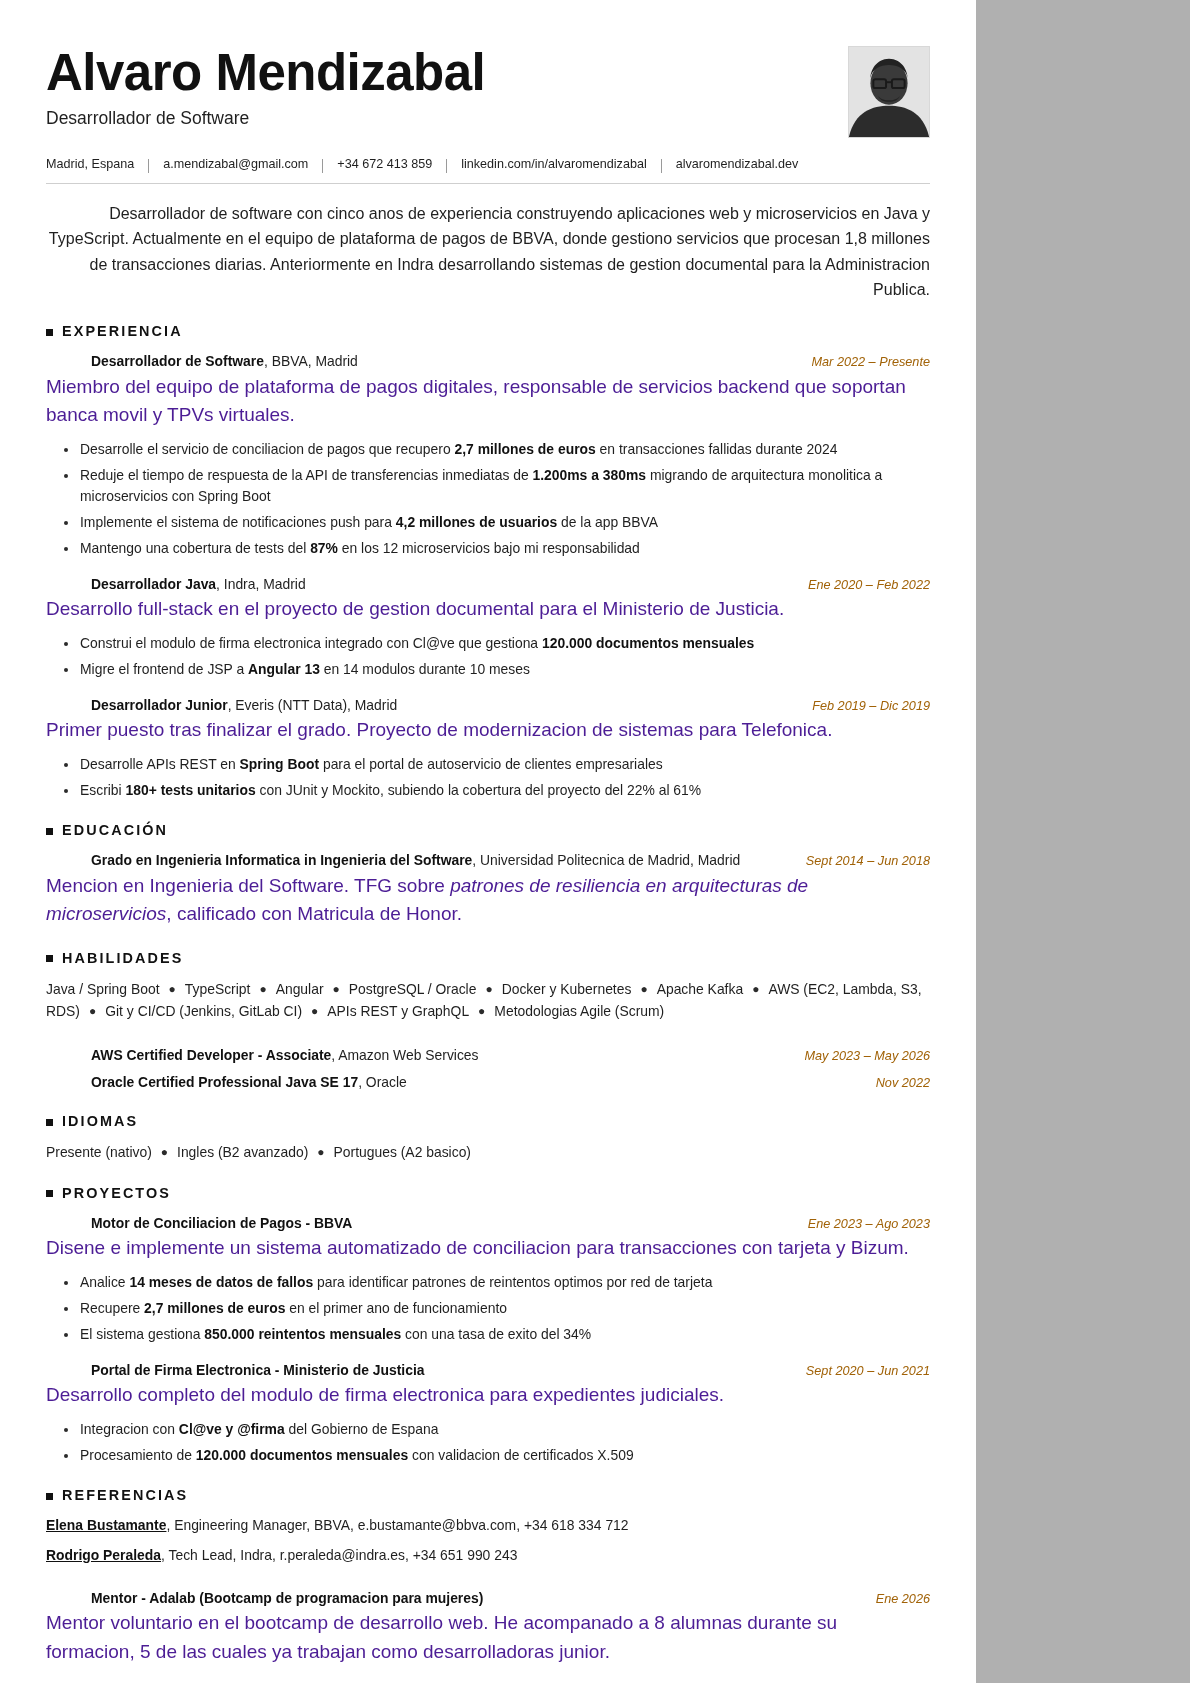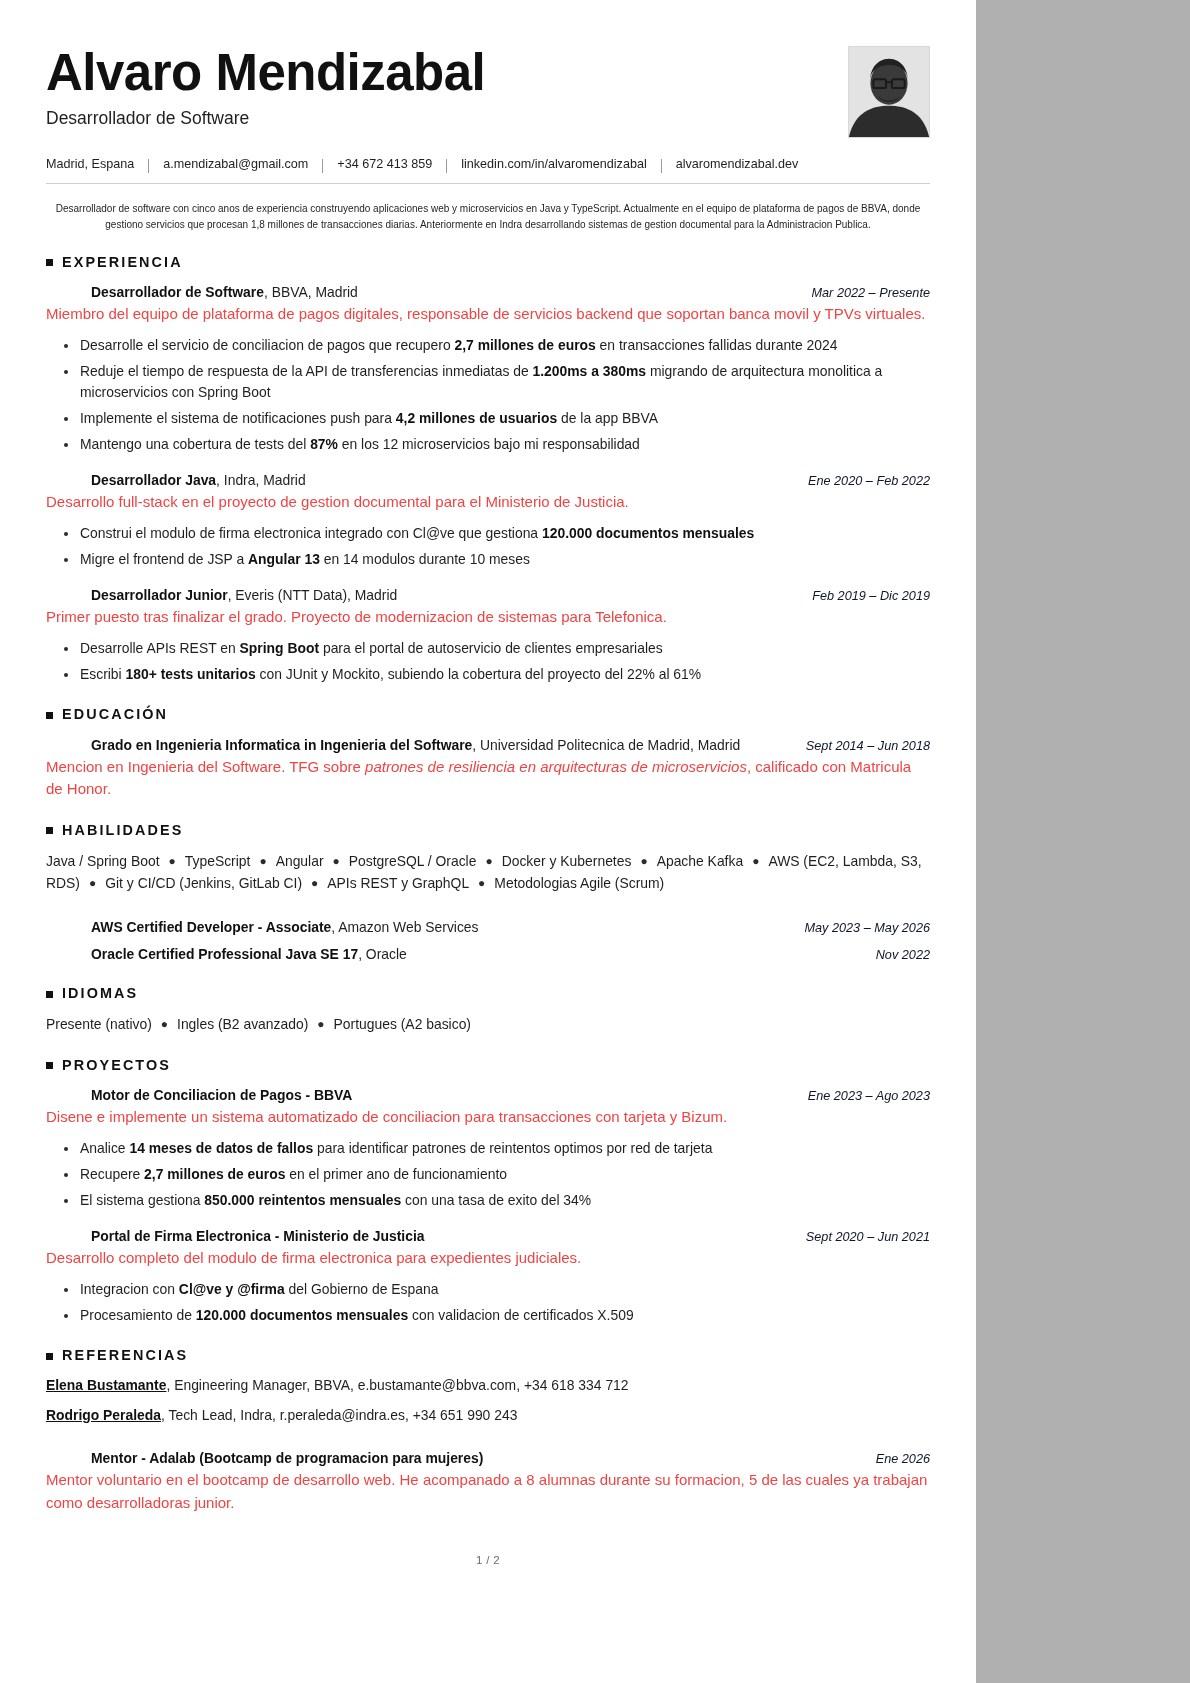--- a/index.html
+++ b/index.html
@@ -74,24 +74,24 @@
   .rule {
     border: none;
     border-top: 1px solid #cfcfcf;
     margin: 12px 0 0 0;
     height: 0;
   }
 
   
   .summary {
     margin-top: 17px;
-    font-size: 10px;
+    font-size: 16px;
     line-height: 1.58;
     color: #1f1f1f;
-    text-align: center;
+    text-align: right;
   }
 
   
   .section { margin-top: 22px; }
   .section-head {
     display: flex;
     align-items: center;
     gap: 9px;
     margin-bottom: 13px;
   }
@@ -124,29 +124,29 @@
   .entry-title {
     font-size: 13.9px;
     line-height: 1.45;
     color: #1f1f1f;
     flex: 1 1 auto;
   }
   .entry-title b { font-weight: 700; color: #111111; }
   .entry-date {
     font-size: 12.7px;
     font-style: italic;
-    color: #0f172a;
+    color: #a16207;
     white-space: nowrap;
     flex: 0 0 auto;
     text-align: right;
   }
   .entry-desc {
-    font-size: 15px;
+    font-size: 19px;
     line-height: 1.5;
-    color: #ef4444;
+    color: #4c1d95;
     margin-top: 1px;
   }
   .entry-desc i { font-style: italic; }
 
   ul.bullets {
     margin: 9px 0 0 0;
     padding: 0 0 0 32px;
     list-style: none;
   }
   ul.bullets li {

